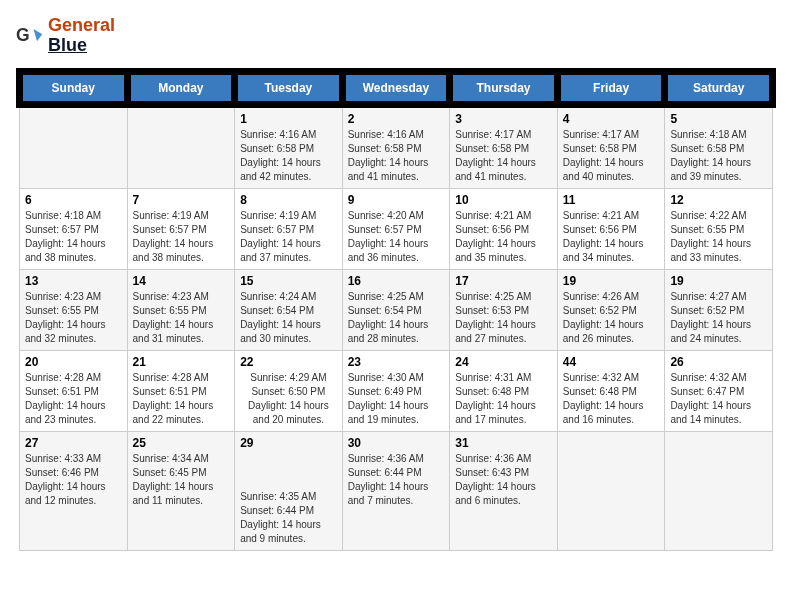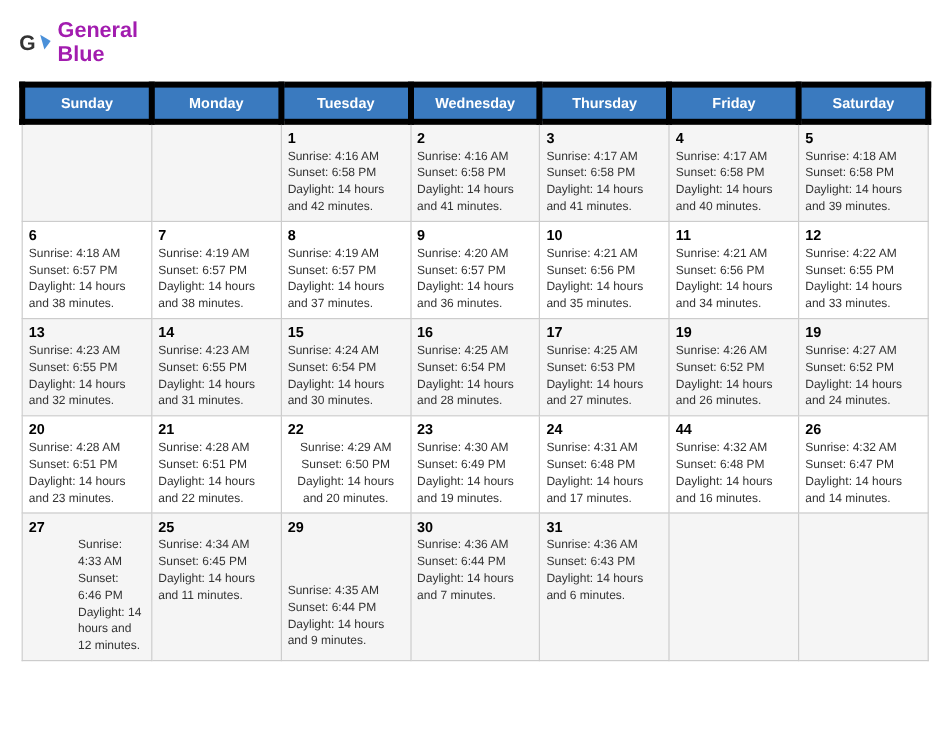--- a/index.html
+++ b/index.html
@@ -21,21 +21,21 @@
       align-items: center;
       gap: 4px;
     }
     .logo-text {
       font-size: 18px;
       font-weight: bold;
       color: #333;
       line-height: 1.1;
     }
     .logo-text span {
-      color: #a21caf;
+      color: #c2410c;
     }
     .logo-icon {
       width: 28px;
       height: 28px;
     }
     .title-block {
       text-align: right;
     }
     .month-year {
       font-size: 36px;
@@ -52,21 +52,21 @@
       border-collapse: collapse;
       font-size: 10.5px;
     }
     thead tr th {
       background-color: #3a7abf;
       color: #fff;
       text-align: center;
       padding: 6px 4px;
       font-size: 12px;
       font-weight: bold;
-      border: 5px solid #000000;
+      border: 7px solid #000000;
     }
     tbody tr td {
       border: 1px solid #ccc;
       vertical-align: top;
       padding: 4px 5px;
       min-height: 80px;
       width: 14.28%;
       background: #fff;
     }
     tbody tr:nth-child(odd) td {
@@ -94,21 +94,21 @@
 <body>
 
 <div class="header">
   <div class="logo">
     <svg class="logo-icon" viewBox="0 0 32 32">
       <text x="0" y="22" font-size="20" font-weight="bold" fill="#333">G</text>
       <polygon points="20,8 30,14 24,22" fill="#4a90d9"></polygon>
     </svg>
     <div class="logo-text">
       <div><span>General</span></div>
-      <div style="color:#a21caf;">Blue</div>
+      <div style="color:#0f172a;text-decoration:underline;">Blue</div>
     </div>
   </div>
   <div class="title-block">
     <div class="month-year"></div>
     <div class="location"></div>
   </div>
 </div>
 
 <table>
   <thead>
@@ -285,21 +285,21 @@
         <td>
           <span class="day-number">26</span>
           <div class="cell-content" style="white-space: pre-line;">Sunrise: 4:32 AM
 Sunset: 6:47 PM
 Daylight: 14 hours and 14 minutes.</div>
         </td>
       </tr>
       <tr>
         <td>
           <span class="day-number">27</span>
-          <div class="cell-content" style="white-space: pre-line; margin-left: 41px;">Sunrise: 4:33 AM
+          <div class="cell-content" style="white-space: pre-line;">Sunrise: 4:33 AM
 Sunset: 6:46 PM
 Daylight: 14 hours and 12 minutes.</div>
         </td>
         <td>
           <span class="day-number">25</span>
           <div class="cell-content" style="white-space: pre-line;">Sunrise: 4:34 AM
 Sunset: 6:45 PM
 Daylight: 14 hours and 11 minutes.</div>
         </td>
         <td>

